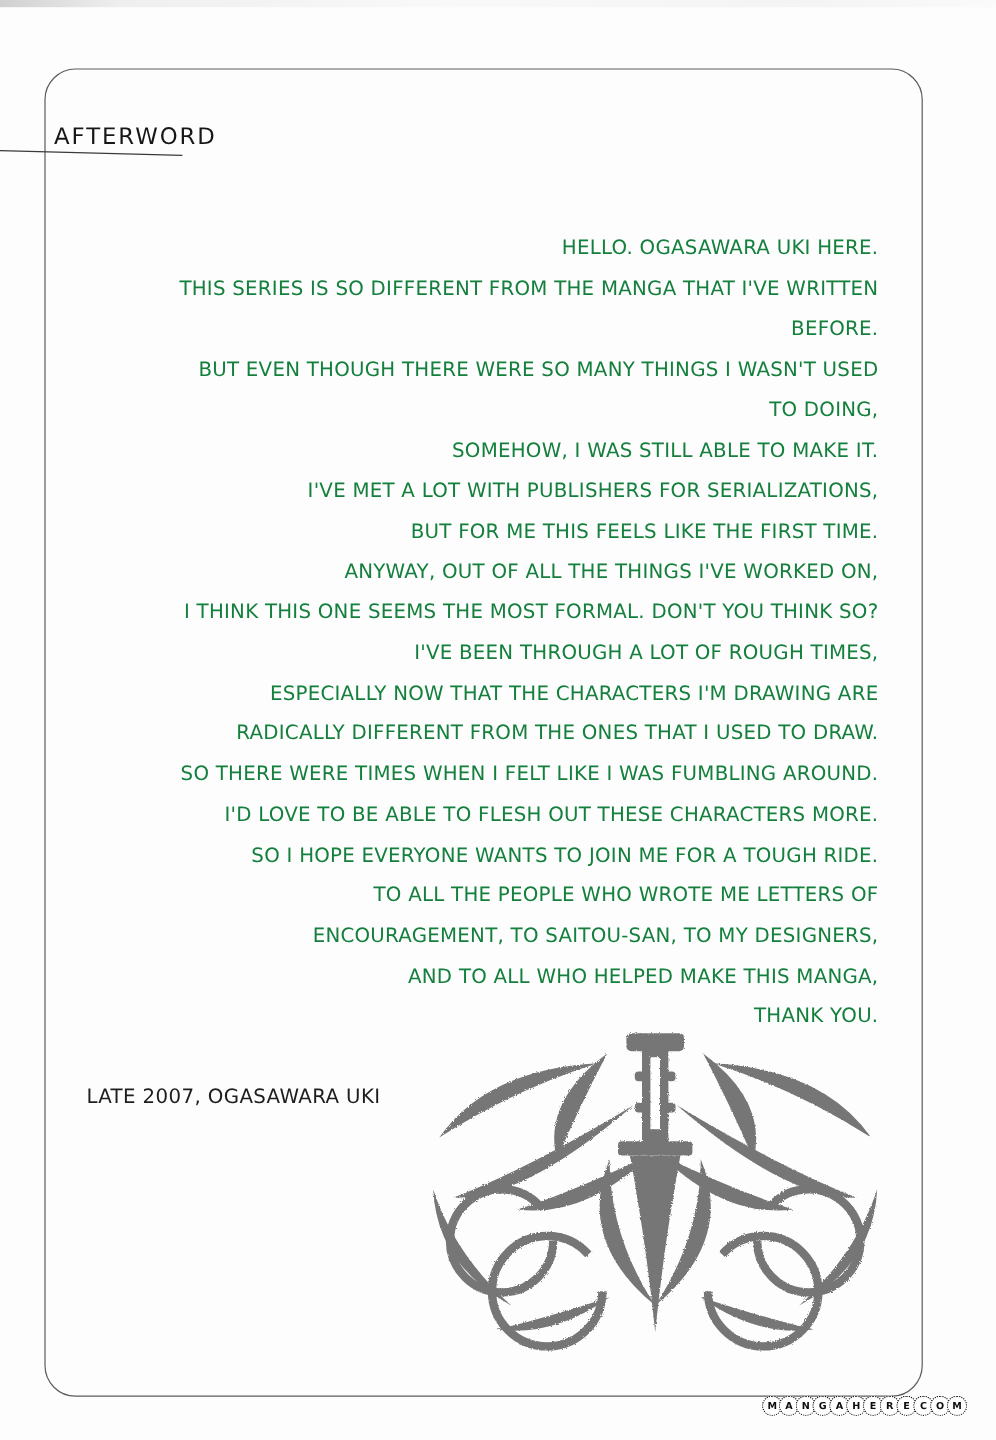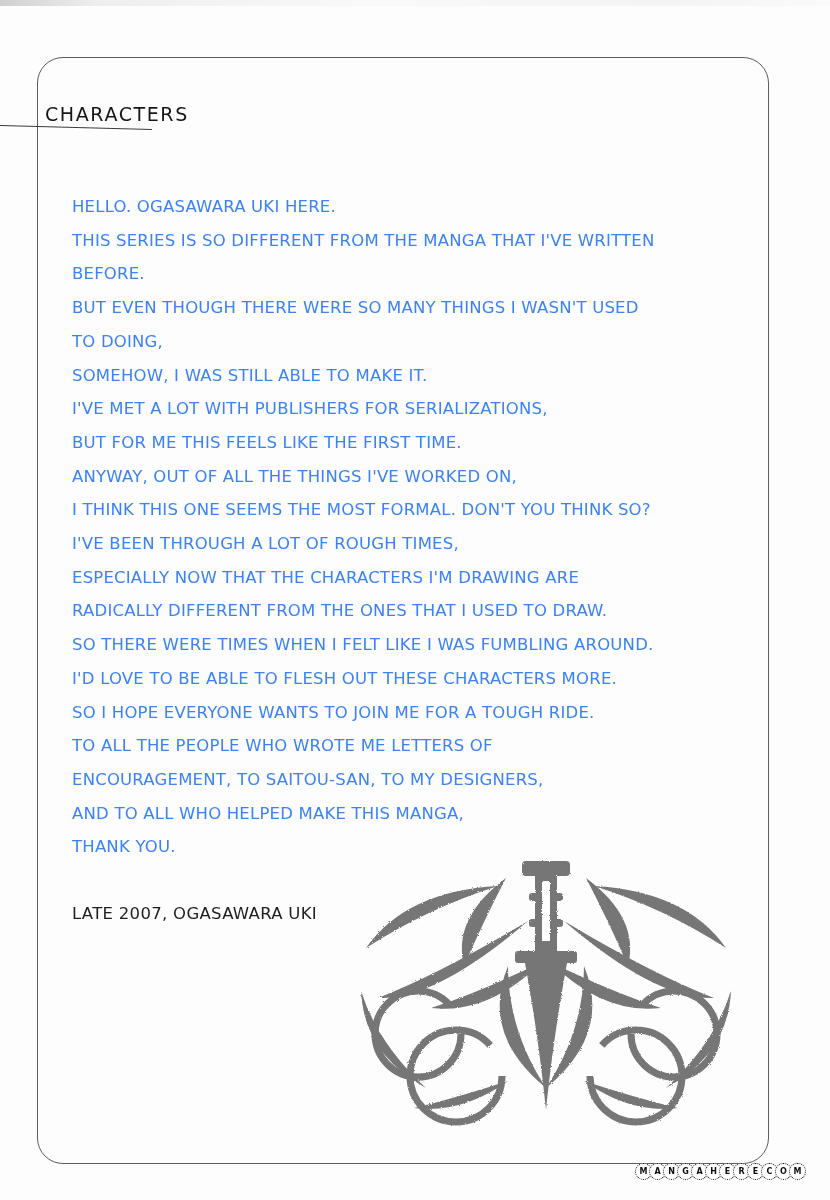--- a/index.html
+++ b/index.html
@@ -24,21 +24,21 @@
     font-size:19px;letter-spacing:1.6px;color:#171717;
   }
   .heading-rule{
     position:absolute;left:0;top:125px;width:152px;height:0;
     border-top:1.7px solid #3a3a3a;
     transform:rotate(1.5deg);transform-origin:left center;
   }
   .body-text{
     position:absolute;left:72px;top:190px;width:660px;
     font-size:16.5px;line-height:33.7px;letter-spacing:.2px;
-    color:#3b82f6;white-space:pre;
+    color:#15803d;white-space:pre;text-align:right;
   }
   .signature{
     position:absolute;left:72px;top:904px;
     font-size:16.5px;letter-spacing:.3px;color:#1e1e1e;white-space:pre;
   }
   .emblem{position:absolute;left:356px;top:848px;width:400px;height:280px;}
   .watermark{
     position:absolute;left:635px;top:1163px;display:flex;align-items:center;
   }
   .badge{
@@ -51,21 +51,21 @@
   }
   .badge:first-child{margin-left:0;}
 </style>
 </head>
 <body>
 
 <div class="scan-smudge"></div>
 
 <div class="sheet-border"></div>
 
-<div class="heading">CHARACTERS</div>
+<div class="heading">AFTERWORD</div>
 <div class="heading-rule"></div>
 
 <div class="body-text"><div>HELLO. OGASAWARA UKI HERE.</div><div>THIS SERIES IS SO DIFFERENT FROM THE MANGA THAT I'VE WRITTEN</div><div>BEFORE.</div><div>BUT EVEN THOUGH THERE WERE SO MANY THINGS I WASN'T USED</div><div>TO DOING,</div><div>SOMEHOW, I WAS STILL ABLE TO MAKE IT.</div><div>I'VE MET A LOT WITH PUBLISHERS FOR SERIALIZATIONS,</div><div>BUT FOR ME THIS FEELS LIKE THE FIRST TIME.</div><div>ANYWAY, OUT OF ALL THE THINGS I'VE WORKED ON,</div><div>I THINK THIS ONE SEEMS THE MOST FORMAL. DON'T YOU THINK SO?</div><div>I'VE BEEN THROUGH A LOT OF ROUGH TIMES,</div><div>ESPECIALLY NOW THAT THE CHARACTERS I'M DRAWING ARE</div><div>RADICALLY DIFFERENT FROM THE ONES THAT I USED TO DRAW.</div><div>SO THERE WERE TIMES WHEN I FELT LIKE I WAS FUMBLING AROUND.</div><div>I'D LOVE TO BE ABLE TO FLESH OUT THESE CHARACTERS MORE.</div><div>SO I HOPE EVERYONE WANTS TO JOIN ME FOR A TOUGH RIDE.</div><div>TO ALL THE PEOPLE WHO WROTE ME LETTERS OF</div><div>ENCOURAGEMENT, TO SAITOU-SAN, TO MY DESIGNERS,</div><div>AND TO ALL WHO HELPED MAKE THIS MANGA,</div><div>THANK YOU.</div></div>
 
 <div class="signature">LATE 2007, OGASAWARA UKI</div>
 
 <svg class="emblem" viewBox="0 0 400 280" xmlns="http://www.w3.org/2000/svg">
   <defs>
     <filter id="rough" x="-10%" y="-10%" width="120%" height="120%">
       <feTurbulence type="fractalNoise" baseFrequency="0.9" numOctaves="2" result="n"></feTurbulence>

